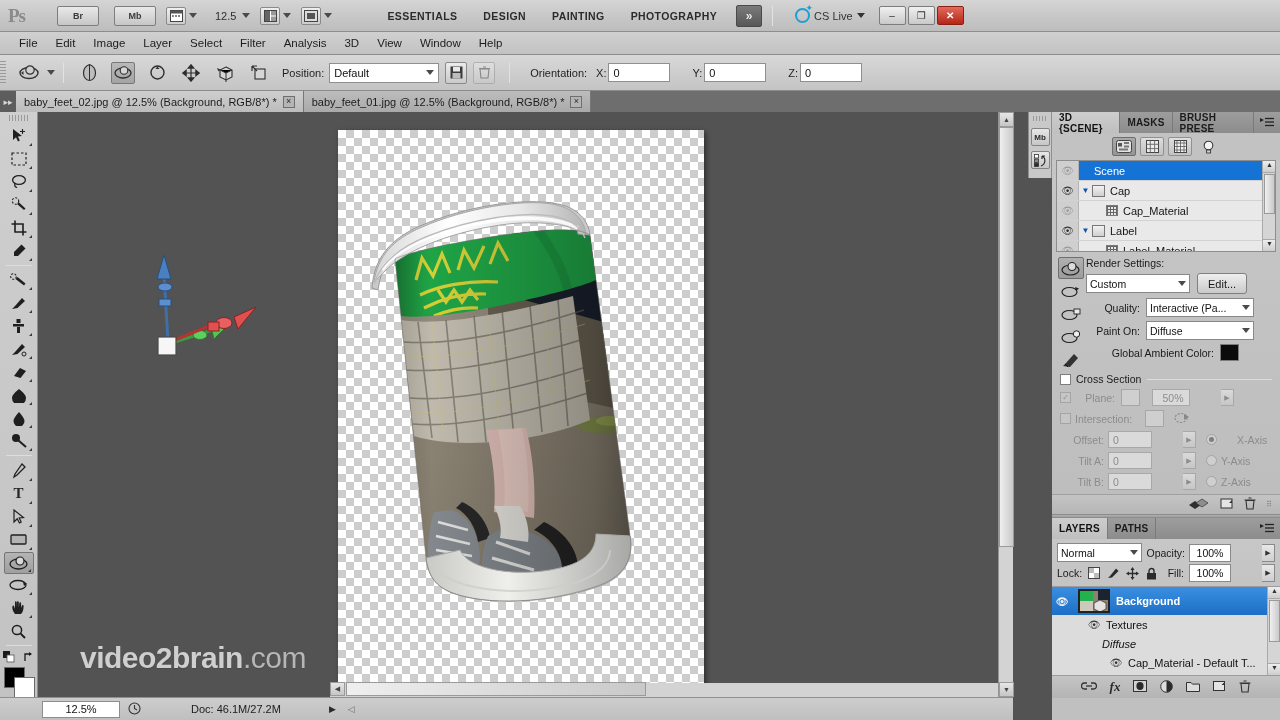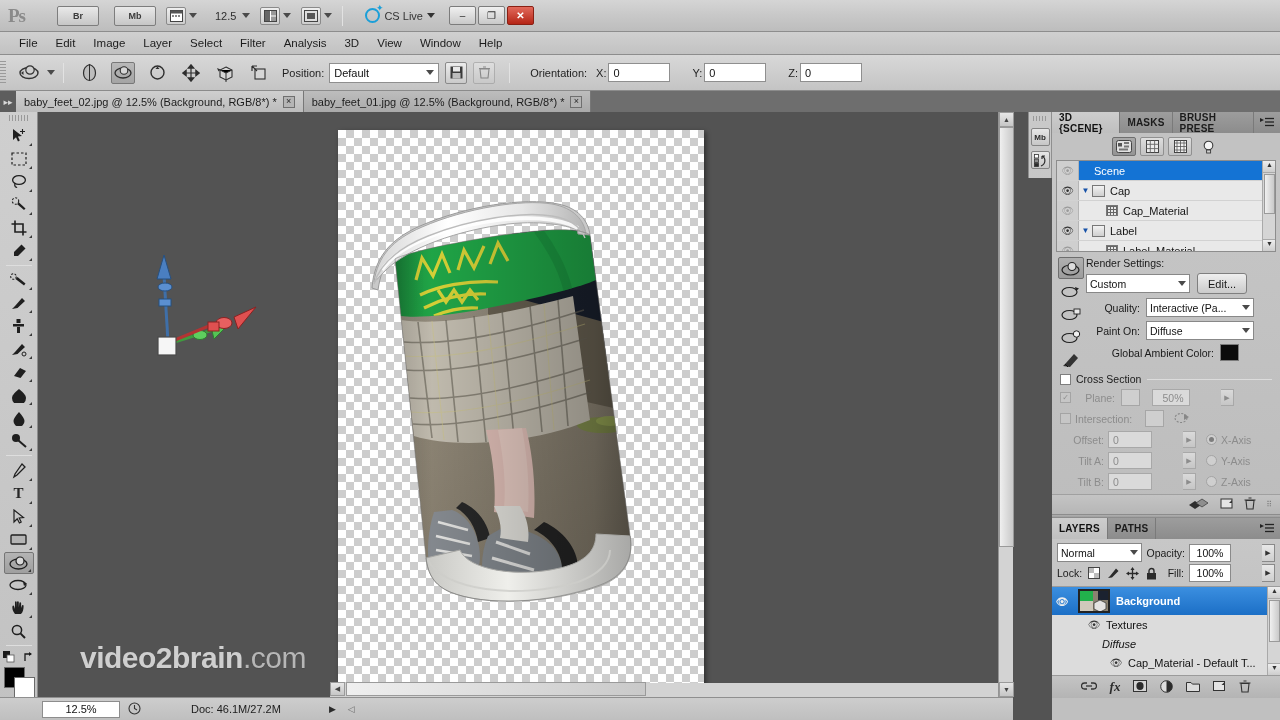--- a/index.html
+++ b/index.html
@@ -429,20 +429,27 @@
     <div class="tb-drop">
       <div class="tb-icon">
         <svg width="14" height="12" viewBox="0 0 14 12">
           <rect x="0.5" y="0.5" width="13" height="11" fill="#ddd" stroke="#444"></rect>
           <rect x="3" y="3" width="8" height="6" fill="#555"></rect>
         </svg>
       </div>
       <div class="caret"></div>
     </div>
 
+    <div class="ws-tabs">
+      <div class="ws-tab">ESSENTIALS</div>
+      <div class="ws-tab">DESIGN</div>
+      <div class="ws-tab">PAINTING</div>
+      <div class="ws-tab">PHOTOGRAPHY</div>
+      <div class="ws-more">»</div>
+    </div>
 
     <div class="sep-v" style="margin-left:10px"></div>
 
     <div class="cslive">
       <div class="cslive-icon"></div>
       <span>CS Live</span>
       <div class="caret" style="border-top-color:#333"></div>
     </div>
 
     <div class="wctrl">
@@ -1155,21 +1162,21 @@
           </span>
         </div>
 
         <div class="frow">
           <span class="flabel dis-txt" style="width:44px">Offset:</span>
           <span class="spin" style="margin-left:4px">
             <span class="spinf" style="width:44px">0</span>
             <span class="spinb">▶</span>
           </span>
           <span class="radio on" style="margin-left:10px"></span>
-          <span class="flabel dis-txt" style="margin-left:4px">X-Axis</span>
+          <span class="flabel dis-txt" style="margin-left:20px">X-Axis</span>
         </div>
 
         <div class="frow">
           <span class="flabel dis-txt" style="width:44px">Tilt A:</span>
           <span class="spin" style="margin-left:4px">
             <span class="spinf" style="width:44px">0</span>
             <span class="spinb">▶</span>
           </span>
           <span class="radio" style="margin-left:10px"></span>
           <span class="flabel dis-txt" style="margin-left:4px">Y-Axis</span>

